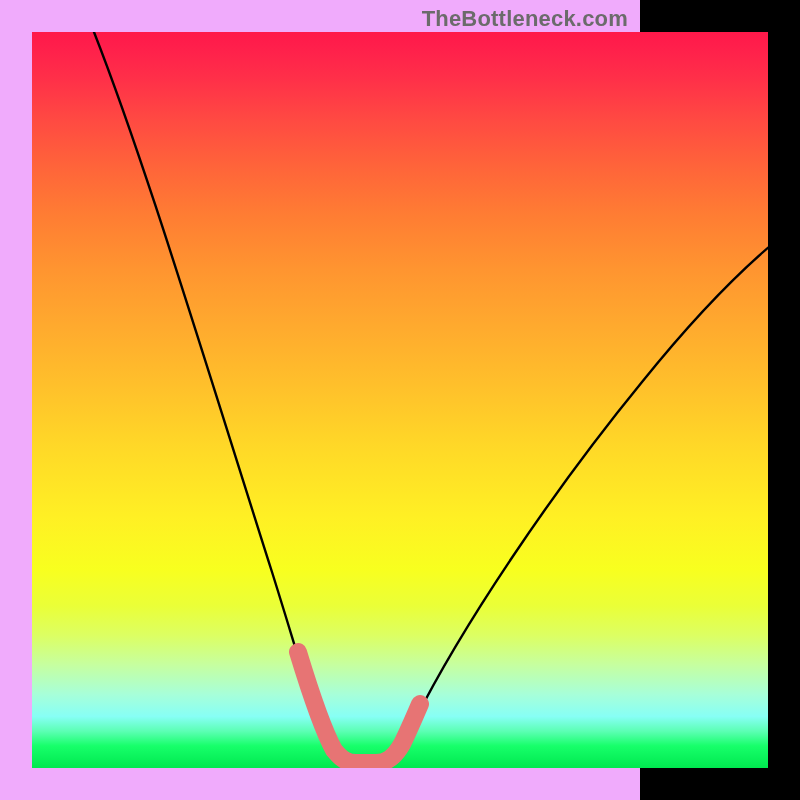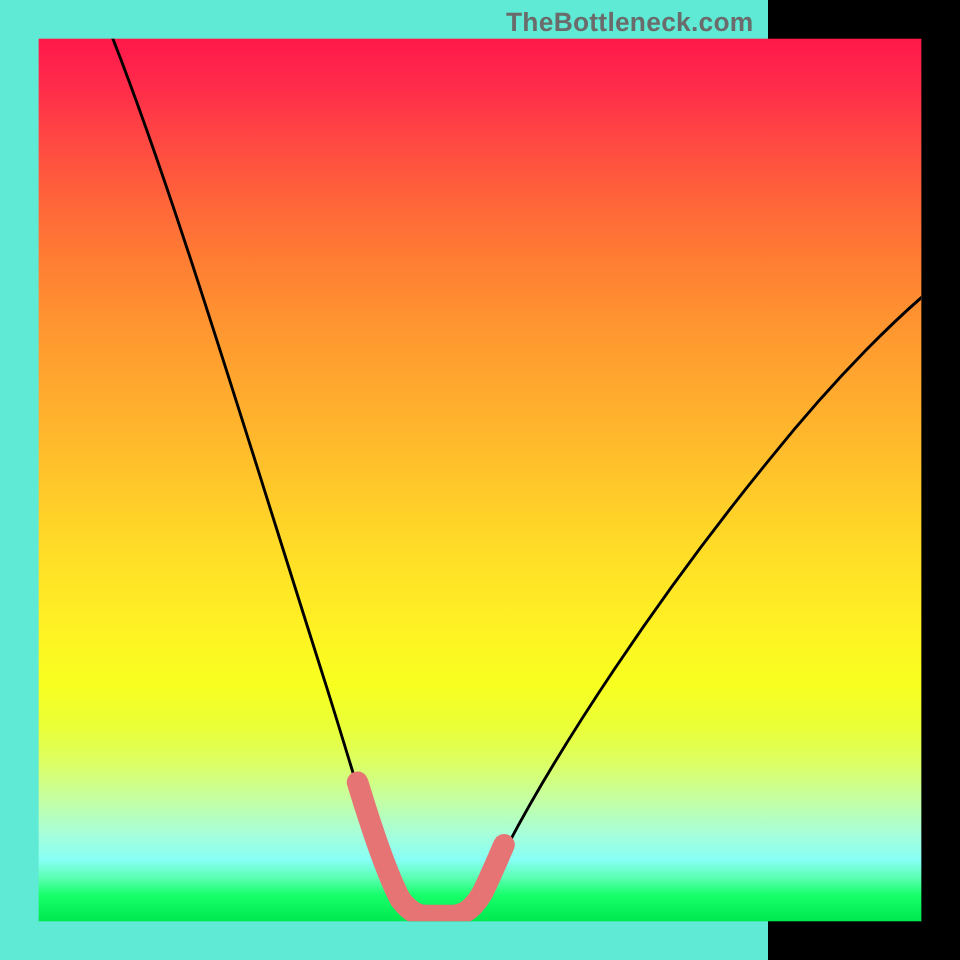--- a/index.html
+++ b/index.html
@@ -10,21 +10,21 @@
     background: #000;
     overflow: hidden;
     font-family: Arial, Helvetica, sans-serif;
   }
   .frame {
     position: absolute;
     top: 0;
     left: 0;
     width: 640px;
     height: 800px;
-    background: #5eead4;
+    background: #f0abfc;
   }
   .plot {
     position: absolute;
     top: 32px;
     left: 32px;
     width: 736px;
     height: 736px;
     overflow: hidden;
   }
   .gradient {

